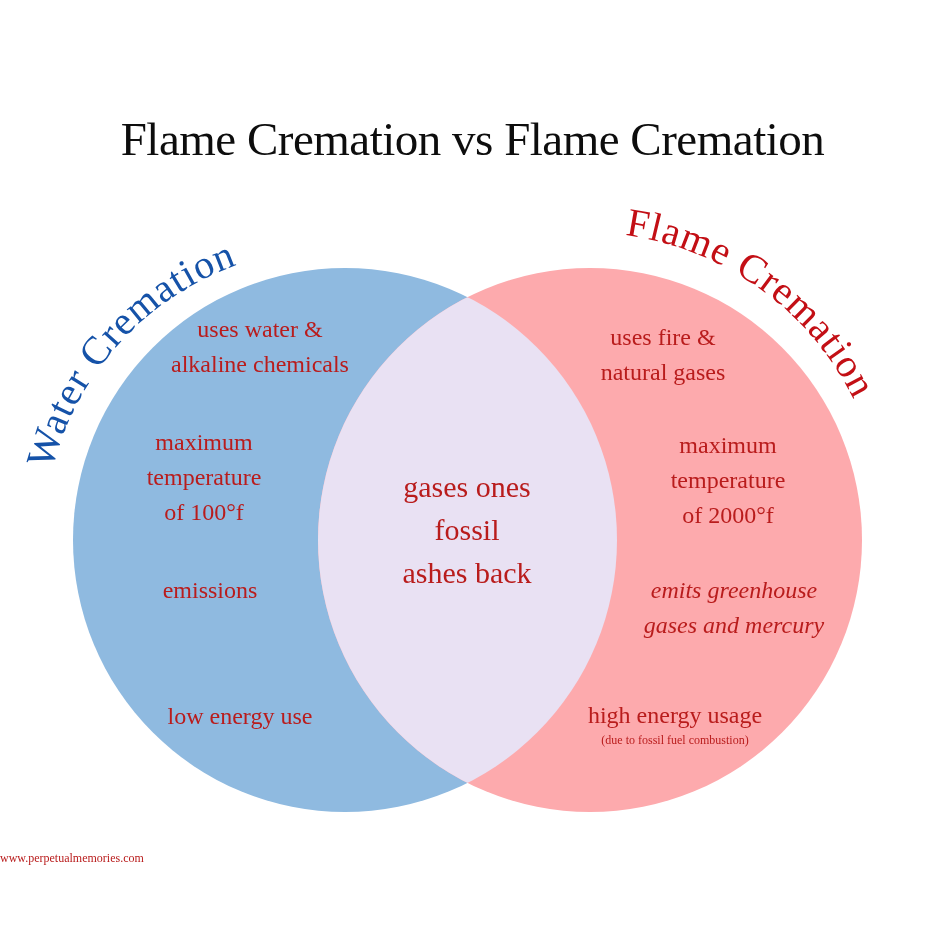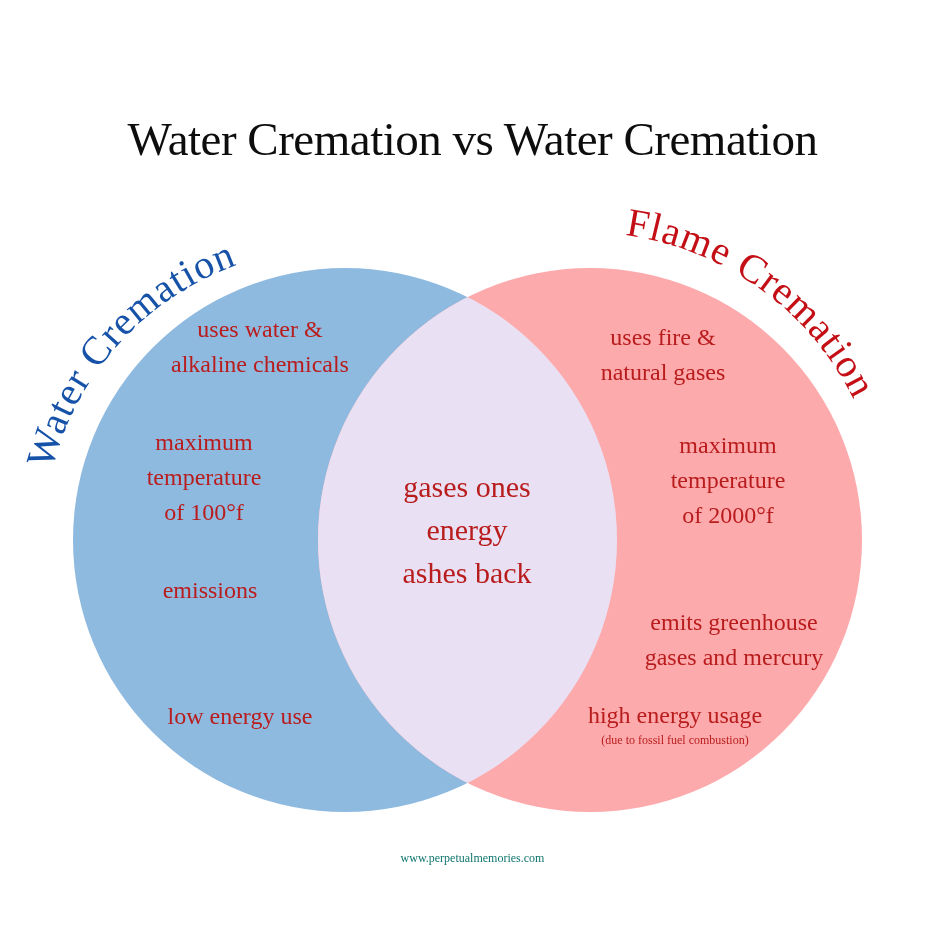--- a/index.html
+++ b/index.html
@@ -5,27 +5,27 @@
   html, body { margin: 0; padding: 0; background: #ffffff; }
   body { width: 945px; height: 945px; position: relative; overflow: hidden;
          font-family: "DejaVu Serif", "Liberation Serif", serif; color: #111; }
   .title { position: absolute; left: 0; top: 112px; width: 945px; text-align: center;
            font-family: "Liberation Serif", serif; font-size: 47px; letter-spacing: -0.5px; color: #0d0d0d; }
   svg.venn { position: absolute; left: 0; top: 0; }
   .label { position: absolute; text-align: center; font-family: "Liberation Serif", serif;
            font-size: 24px; line-height: 35px; color: #b91c1c; white-space: nowrap; }
   .center-label { font-size: 30px; line-height: 43px; }
   .sub { font-size: 12px; line-height: 14px; display: block; }
-  .footer { position: absolute; left: 0; top: 851px; width: 945px; text-align: center;
-            font-family: "Liberation Serif", serif; font-size: 12px; color: #0f766e; }
+  .footer { position: absolute; left: 0; top: 851px; width: 945px; 
+            font-family: "Liberation Serif", serif; font-size: 12px; color: #b91c1c; }
 </style>
 </head>
 <body>
 
-<div class="title">Water Cremation vs Water Cremation</div>
+<div class="title">Flame Cremation vs Flame Cremation</div>
 
 <svg class="venn" width="945" height="945" viewBox="0 0 945 945">
   <defs>
     <clipPath id="clipLeft">
         <circle cx="345" cy="540" r="272"></circle>
       </clipPath>
     <path id="arcWater" d="M 52 470 A 292 292 0 0 1 300 250"></path>
     <path id="arcFlame" d="M 625 235 A 300 300 0 0 1 880 480"></path>
   </defs>
   <circle cx="345" cy="540" r="272" fill="#8fbae0"></circle>
@@ -50,34 +50,34 @@
 </div>
 <div class="label" style="left:110px; top:573px; width:200px;">
   <div>emissions</div>
 </div>
 <div class="label" style="left:140px; top:699px; width:200px;">
   <div>low energy use</div>
 </div>
 
 <div class="label center-label" style="left:367px; top:465px; width:200px;">
   <div>gases ones</div>
-  <div>energy</div>
+  <div>fossil</div>
   <div>ashes back</div>
 </div>
 
 <div class="label" style="left:563px; top:320px; width:200px;">
   <div>uses fire &amp;</div>
   <div>natural gases</div>
 </div>
 <div class="label" style="left:628px; top:428px; width:200px;">
   <div>maximum</div>
   <div>temperature</div>
   <div>of 2000°f</div>
 </div>
-<div class="label" style="left:614px; top:605px; width:240px;">
+<div class="label" style="left:614px; top:573px; width:240px;font-style:italic;">
   <div>emits greenhouse</div>
   <div>gases and mercury</div>
 </div>
 <div class="label" style="left:555px; top:698px; width:240px;">
   <div>high energy usage</div>
   <span class="sub">(due to fossil fuel combustion)</span>
 </div>
 
 <div class="footer">www.perpetualmemories.com</div>
 

